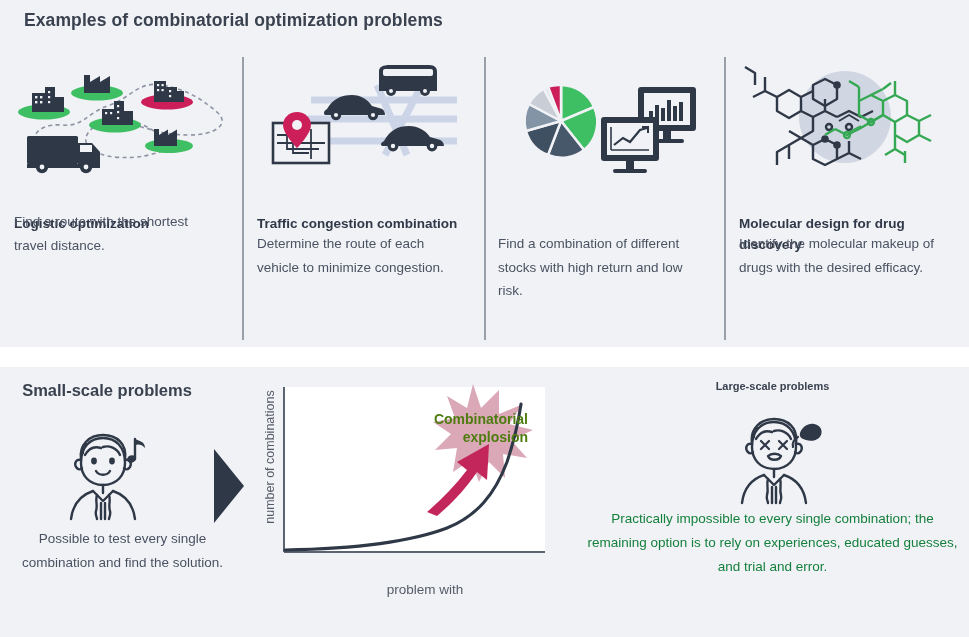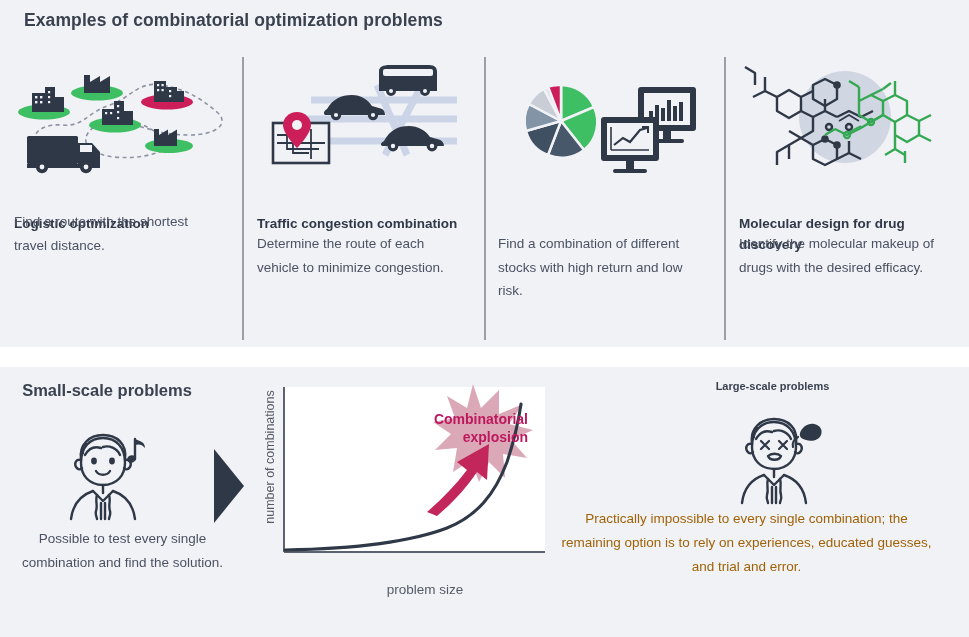--- a/index.html
+++ b/index.html
@@ -63,32 +63,32 @@
     position: absolute; left: -60px; top: 68px; width: 150px;
     transform: rotate(-90deg);
     font-size: 12.5px; color: #555b66; text-align: center; white-space: nowrap;
   }
   .x-axis-label {
     position: absolute; left: 20px; top: 200px; width: 300px; text-align: center;
     font-size: 13.5px; color: #555b66;
   }
   .chart-annot {
     position: absolute; left: 128px; top: 28px; width: 145px; text-align: right;
-    font-size: 14px; font-weight: bold; color: #be185d; line-height: 1.3; z-index: 5;
+    font-size: 14px; font-weight: bold; color: #4d7c0f; line-height: 1.3; z-index: 5;
   }
   .chart-svg { position: absolute; left: 0; top: 0; }
 
   .ls-title {
     position: absolute; left: 580px; top: 13px; width: 385px; text-align: center;
     font-size: 11px; font-weight: bold; color: #3a4250;
   }
   .ls-icon { position: absolute; left: 728px; top: 46px; }
   .ls-desc {
-    position: absolute; left: 554px; top: 140px; width: 385px; text-align: center;
-    font-size: 13.5px; color: #a16207; line-height: 1.78;
+    position: absolute; left: 580px; top: 140px; width: 385px; text-align: center;
+    font-size: 13.5px; color: #15803d; line-height: 1.78;
   }
 </style>
 </head>
 <body>
 
 <div class="page">
 
   <div class="panel-top">
 
     <div class="main-title">Examples of combinatorial optimization problems</div>
@@ -405,21 +405,21 @@
 
         <line x1="29" y1="5" x2="29" y2="170" stroke="#5b6270" stroke-width="2"></line>
         <line x1="29" y1="170" x2="290" y2="170" stroke="#5b6270" stroke-width="2"></line>
 
         <path d="M30 168 C 90 167, 150 162, 192 146 C 222 134, 240 112, 252 80 C 260 56, 264 36, 266 22" fill="none" stroke="#2f3847" stroke-width="3.1" stroke-linecap="round"></path>
 
         <path d="M172 130 C 186 118, 200 104, 212 88 L 202 80 L 234 62 L 232 98 L 222 90
                  C 210 108, 196 122, 182 134 Z" fill="#c2265b"></path>
       </svg>
       <div class="chart-annot">Combinatorial explosion</div>
-      <div class="x-axis-label">problem size</div>
+      <div class="x-axis-label">problem with</div>
     </div>
 
     <div class="ls-title">Large-scale problems</div>
 
     <div class="ls-icon">
       <svg width="100" height="92" viewBox="0 0 100 92">
         <g stroke="#2f3847" stroke-width="2.4" fill="none" stroke-linecap="round" stroke-linejoin="round">
           <path d="M24 34 C 24 18, 33 9, 46 9 C 59 9, 68 18, 68 34 C 68 46, 60 56, 46 56 C 32 56, 24 46, 24 34 Z"></path>
           <path d="M24 30 C 22 16, 32 6, 46 6 C 60 6, 70 15, 68 30"></path>
           <path d="M28 26 C 32 19, 38 17, 44 19"></path>

